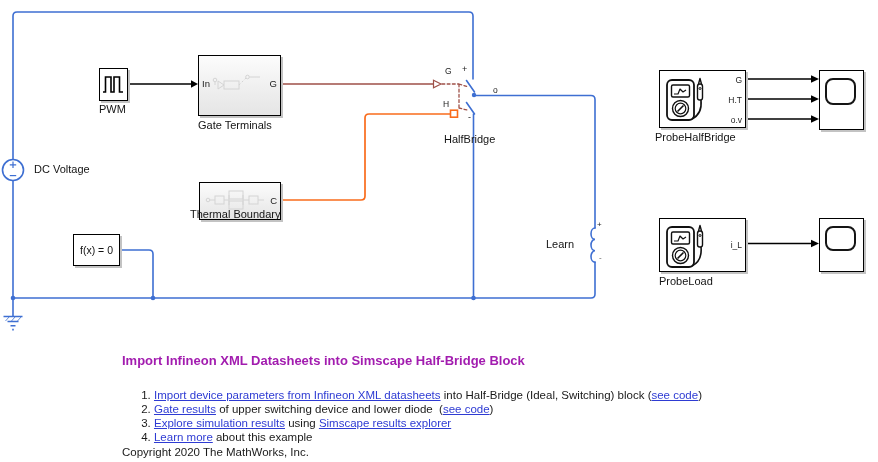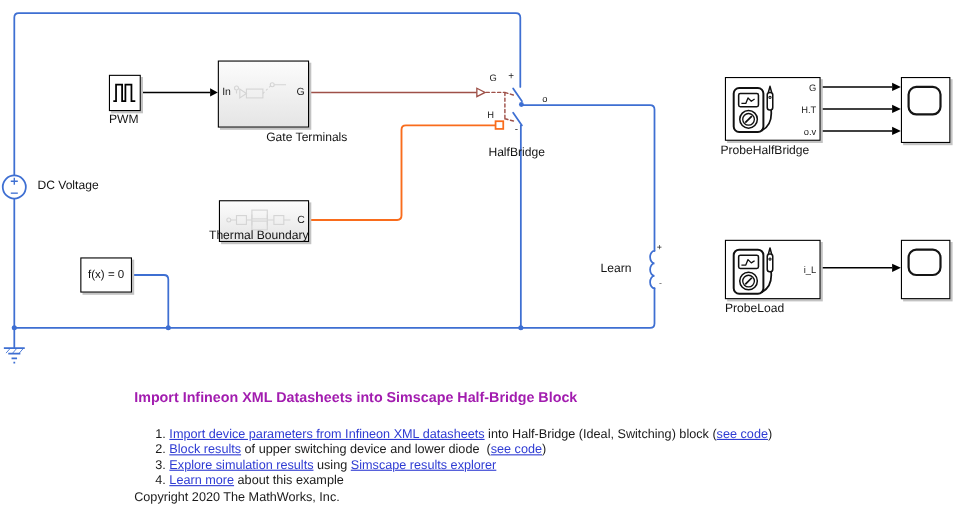--- a/index.html
+++ b/index.html
@@ -171,21 +171,21 @@
       </g>
     </svg>
     <span class="probeport" style="top:20.5px;">i_L</span>
   </div>
 
   <div class="blk" style="left:819px;top:218px;width:45px;height:54px;">
     <div class="scope-screen" style="height:25px;"></div>
   </div>
 
   <span class="lbl center" style="left:99px;top:103px;width:30px;">PWM</span>
-  <span class="lbl center" style="left:198px;top:119px;width:83px;margin-left:44px;">Gate Terminals</span>
+  <span class="lbl center" style="left:198px;top:119px;width:83px;">Gate Terminals</span>
   <span class="lbl center" style="left:190px;top:208px;width:100px;">Thermal Boundary</span>
   <span class="lbl" style="left:34px;top:163px;">DC Voltage</span>
   <span class="lbl" style="left:444px;top:133px;">HalfBridge</span>
   <span class="lbl" style="left:546px;top:238px;">Learn</span>
   <span class="lbl center" style="left:655px;top:131px;width:95px;">ProbeHalfBridge</span>
   <span class="lbl center" style="left:659px;top:275px;width:87px;">ProbeLoad</span>
 
   <span class="minilbl" style="left:445px;top:66px;">G</span>
   <span class="minilbl" style="left:443px;top:99px;">H</span>
   <span class="minilbl" style="left:493px;top:85px;">o</span>
@@ -195,21 +195,21 @@
   <span class="minilbl" style="left:599px;top:253px;font-size:8px;color:#555;">-</span>
 
   <div class="anno">
     <div class="anno-title">Import Infineon XML Datasheets into Simscape Half-Bridge Block</div>
 
     <div class="anno-line" style="top:377px;">
       <span>1. </span><a class="lnk">Import device parameters from Infineon XML datasheets</a><span> into Half-Bridge (Ideal, Switching) block (</span><a class="lnk">see code</a><span>)</span>
     </div>
 
     <div class="anno-line" style="top:391px;">
-      <span>2. </span><a class="lnk">Block results</a><span> of upper switching device and lower diode  (</span><a class="lnk">see code</a><span>)</span>
+      <span>2. </span><a class="lnk">Gate results</a><span> of upper switching device and lower diode  (</span><a class="lnk">see code</a><span>)</span>
     </div>
 
     <div class="anno-line" style="top:405px;">
       <span>3. </span><a class="lnk">Explore simulation results</a><span> using </span><a class="lnk">Simscape results explorer</a><span></span>
     </div>
 
     <div class="anno-line" style="top:419px;">
       <span>4. </span><a class="lnk">Learn more</a><span> about this example</span>
     </div>
 

